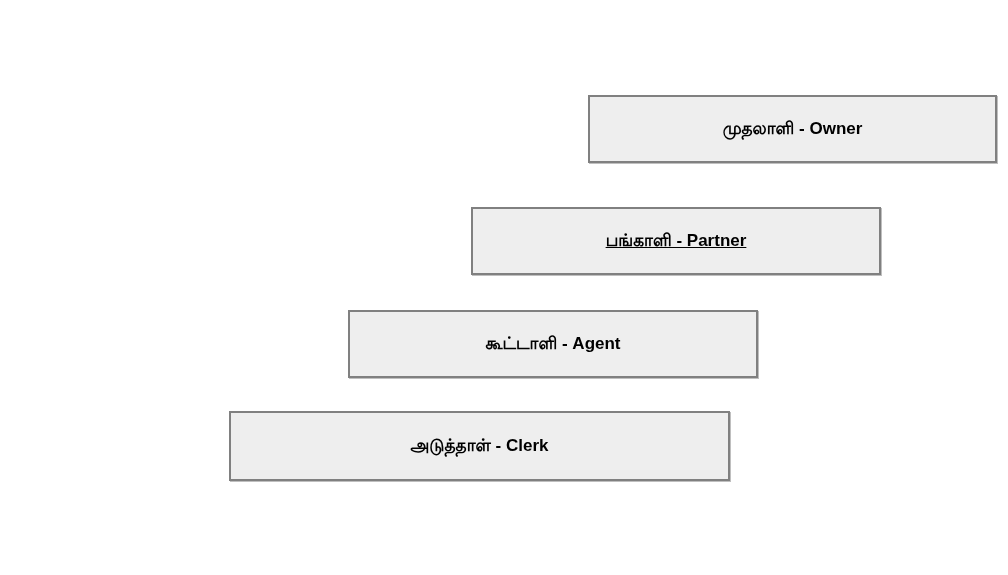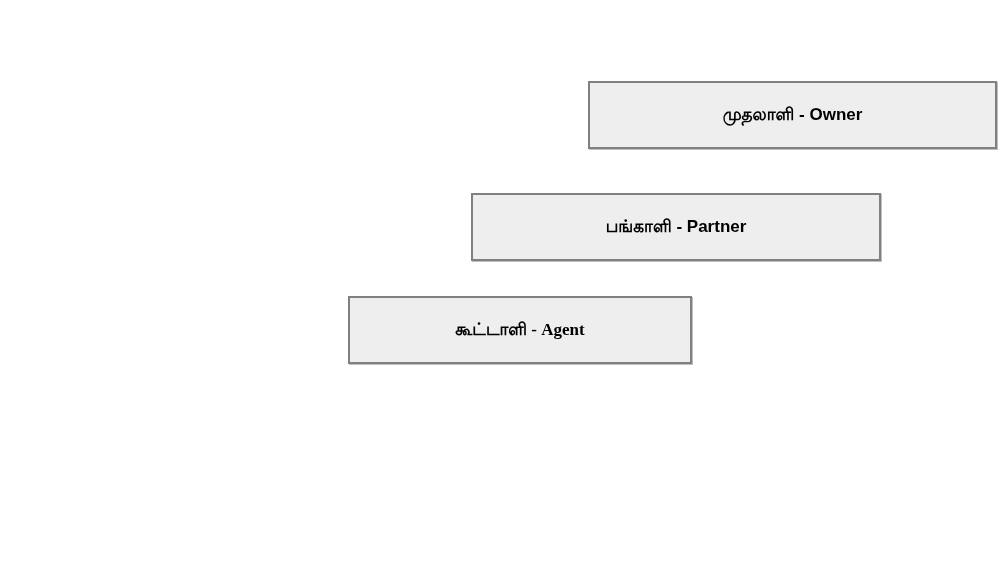--- a/index.html
+++ b/index.html
@@ -17,47 +17,51 @@
   }
   .level-box {
     position: absolute;
     box-sizing: border-box;
     background: #eeeeee;
     border: 2px solid #808080;
     box-shadow: 1px 1px 0 rgba(0,0,0,0.25);
     display: flex;
     align-items: center;
     justify-content: center;
+    margin-top: 14px;
   }
   .level-label {
     font-size: 17px;
     font-weight: bold;
     color: #000000;
     text-align: center;
     white-space: nowrap;
   }
   
   .box-1 { left: 588px; top: 81px;  width: 409px; height: 68px; }
-  .box-2 { left: 471px; top: 193px; width: 410px; height: 68px; }
-  .box-3 { left: 348px; top: 296px; width: 344px; height: 68px; font-family: Liberation Serif, serif; }
+  .box-2 { left: 471px; top: 193px; width: 410px; height: 68px; text-decoration: underline; }
+  .box-3 { left: 348px; top: 296px; width: 410px; height: 68px; }
   .box-4 { left: 229px; top: 397px; width: 501px; height: 70px; }
   .box-5 { left: 28px;  top: 502px; width: 354px; height: 69px; }
 </style>
 </head>
 <body>
 
 <div class="screen">
 
   <div class="level-box box-1">
     <span class="level-label">முதலாளி - Owner</span>
   </div>
 
   <div class="level-box box-2">
     <span class="level-label">பங்காளி - Partner</span>
   </div>
 
   <div class="level-box box-3">
     <span class="level-label">கூட்டாளி - Agent</span>
   </div>
 
+  <div class="level-box box-4">
+    <span class="level-label">அடுத்தாள் - Clerk</span>
+  </div>
 
 
 </div>
 
 </body></html>

